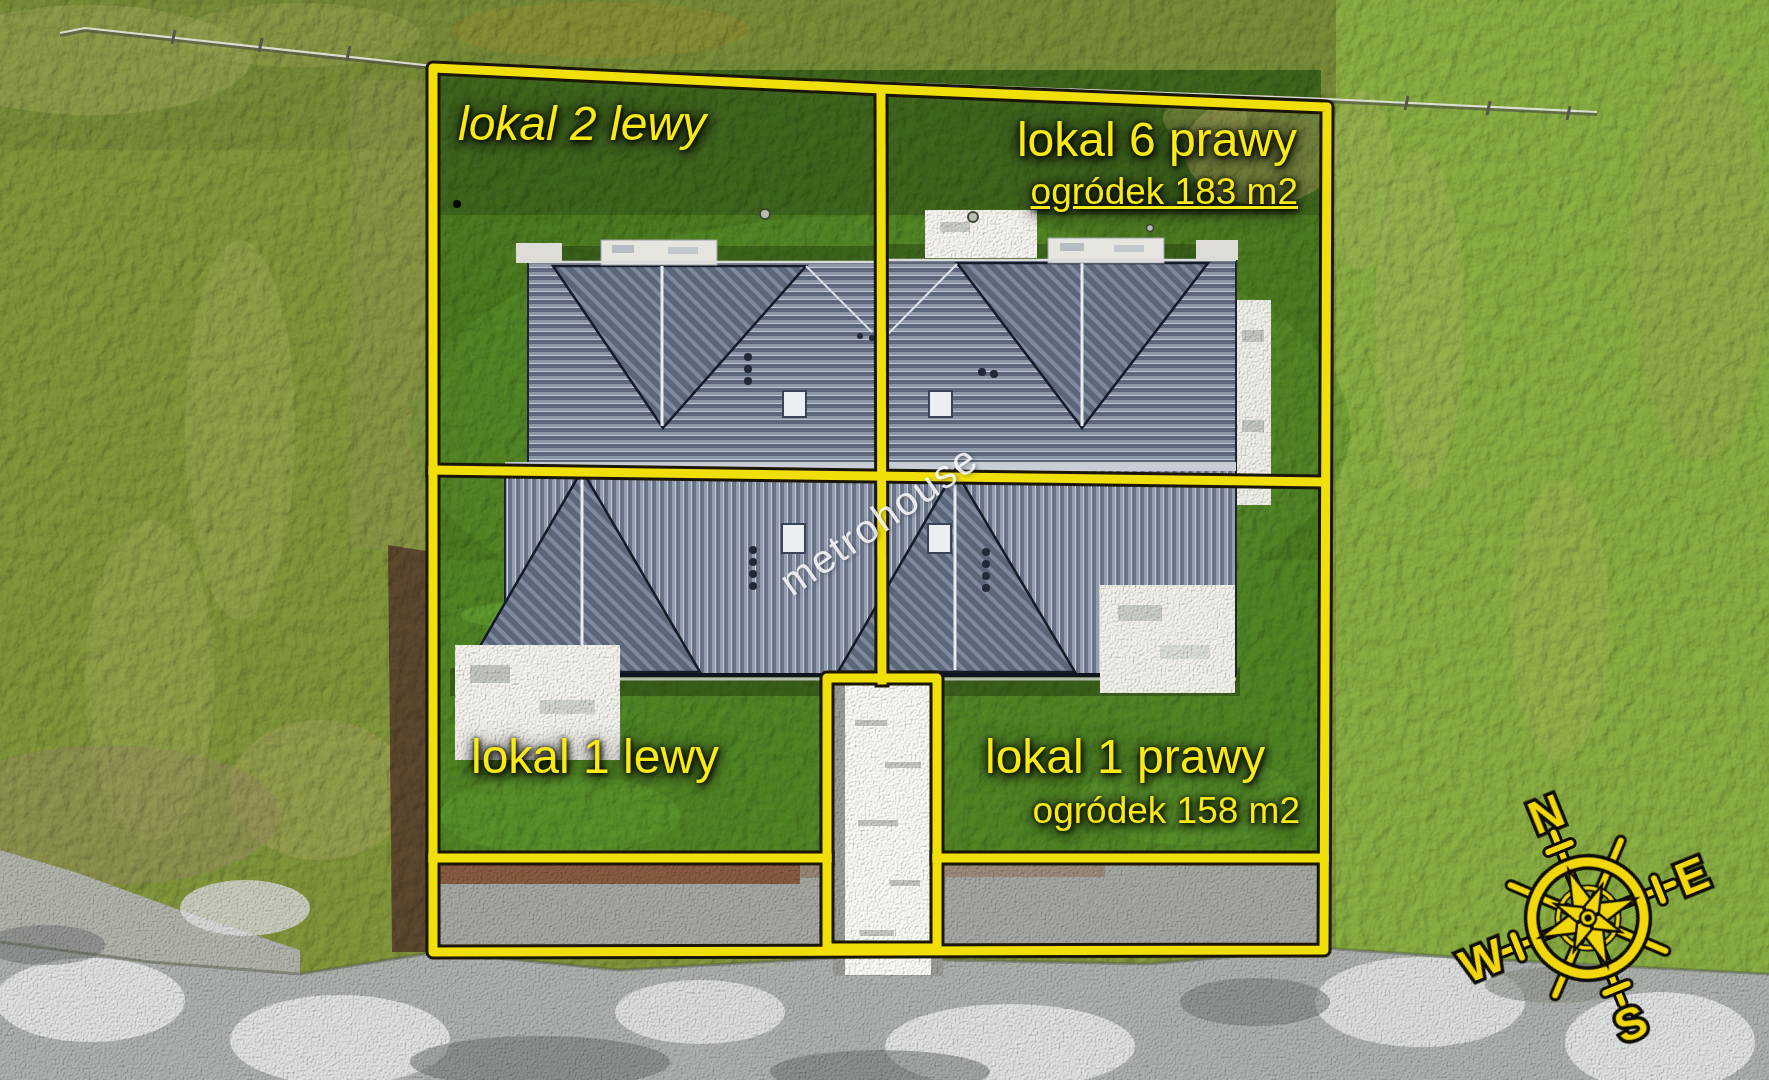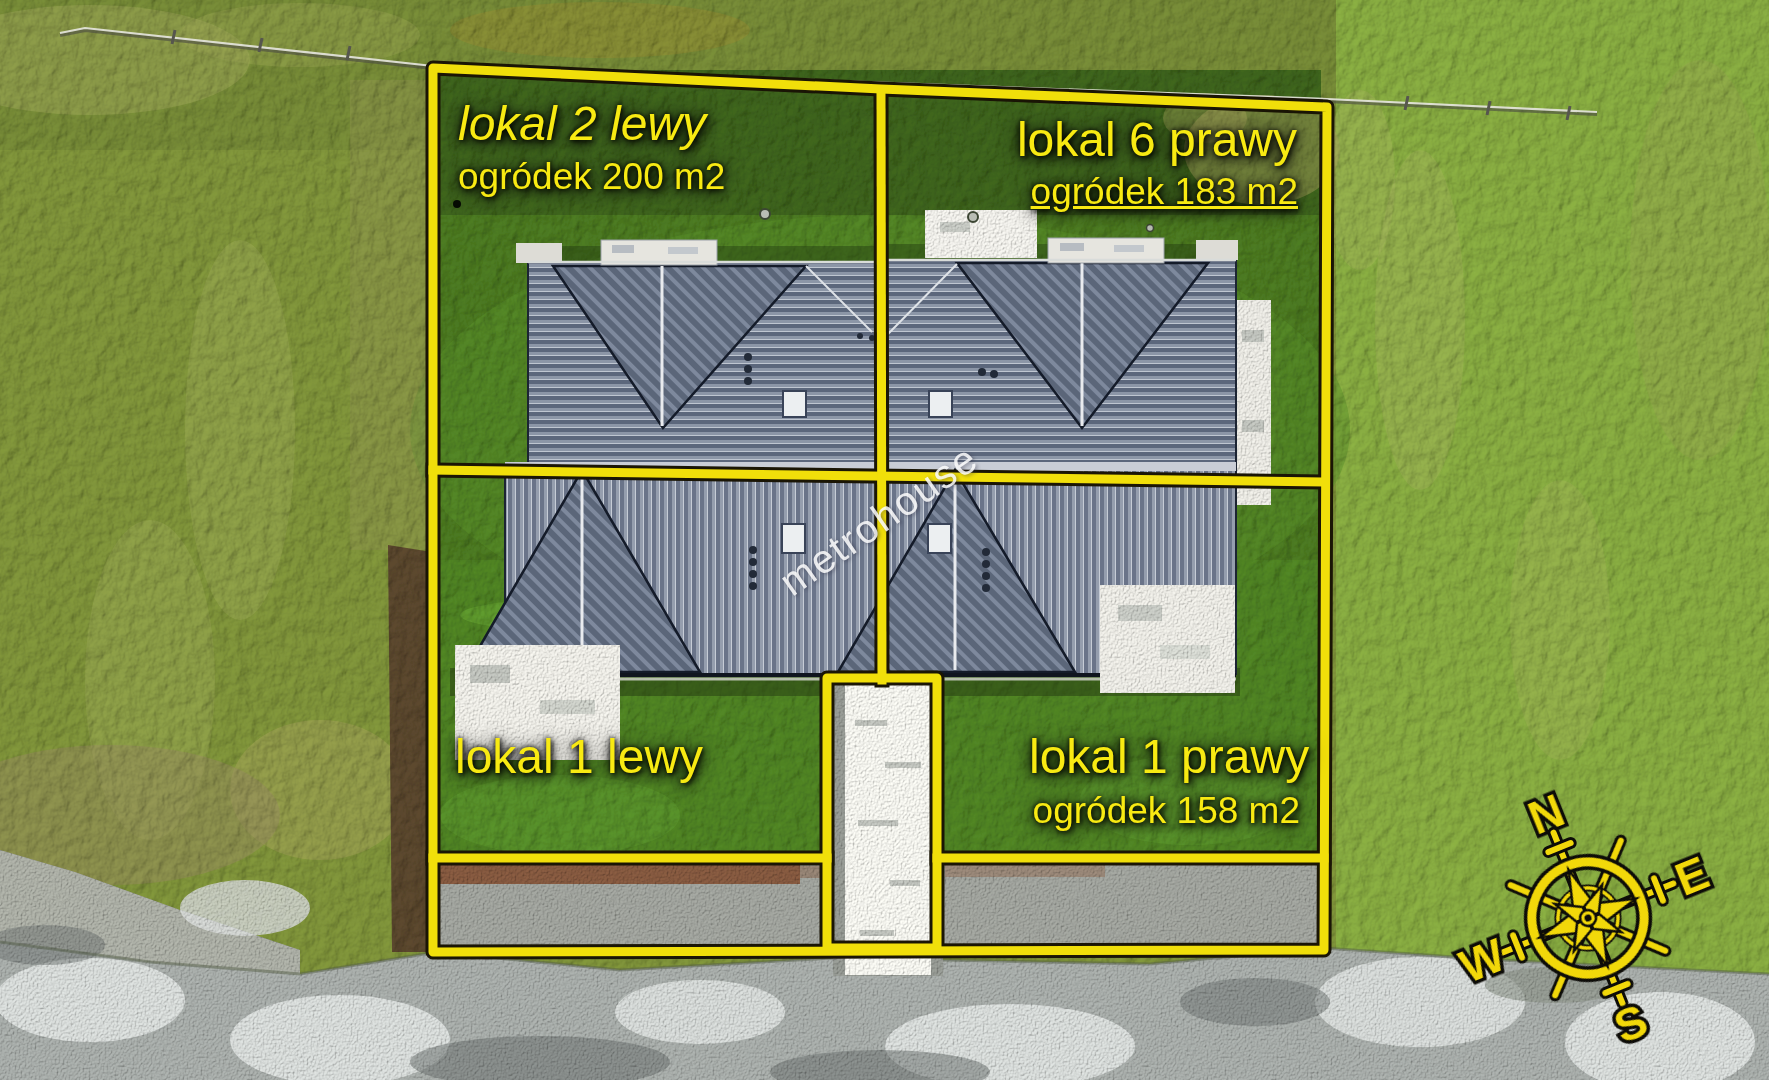--- a/index.html
+++ b/index.html
@@ -29,24 +29,24 @@
                    2px 2px 5px rgba(0,0,0,.85),-1px -1px 4px rgba(0,0,0,.6);}
   .t-main{font-size:48px;font-weight:500;}
   .t-sub{font-size:37px;font-weight:500;}
   .t-entr{font-size:52px;font-weight:500;}
   .t-shared{font-size:36px;font-weight:500;}
 
   .lbl-l2l-n{left:458px;top:100px;font-style:italic;}
   .lbl-l2l-a{left:458px;top:158px;}
   .lbl-l2p-n{right:472px;top:116px;}
   .lbl-l2p-a{right:471px;top:173px;text-decoration:underline;}
-  .lbl-l1l-n{left:455px;top:733px;}
+  .lbl-l1l-n{left:471px;top:733px;}
   .lbl-l1l-a{left:438px;top:792px;}
   .lbl-entr{left:872px;top:722px;transform:translateX(-50%);}
-  .lbl-l1p-n{left:985px;top:733px;margin-left:44px;}
+  .lbl-l1p-n{left:985px;top:733px;}
   .lbl-l1p-a{right:469px;top:792px;text-align:center;}
   .lbl-shared{left:810px;top:884px;transform:translateX(-50%);}
 
   .watermark{position:absolute;left:879px;top:520px;transform:translate(-50%,-50%) rotate(-35deg);
              font-size:40px;letter-spacing:2px;color:rgba(255,255,255,.85);
              text-shadow:1px 2px 4px rgba(40,40,60,.45);font-weight:400;}
 </style>
 </head>
 <body>
 
@@ -322,21 +322,20 @@
       <circle r="3.5" fill="#0d0c08"></circle>
     </g>
     <text class="cletter" x="0" y="-112">N</text>
     <text class="cletter" x="112" y="0">E</text>
     <text class="cletter" x="0" y="114">S</text>
     <text class="cletter" x="-114" y="0">W</text>
   </g>
 </svg>
 
 <div class="lbl t-main lbl-l2l-n">lokal 2 lewy</div>
-<div class="lbl t-sub  lbl-l2l-a">ogródek 200 m2</div>
 
 <div class="lbl t-main lbl-l2p-n">lokal 6 prawy</div>
 <div class="lbl t-sub  lbl-l2p-a">ogródek 183 m2</div>
 
 <div class="lbl t-main lbl-l1l-n">lokal 1 lewy</div>
 
 
 <div class="lbl t-main lbl-l1p-n">lokal 1 prawy</div>
 <div class="lbl t-sub  lbl-l1p-a">ogródek 158 m2</div>
 

